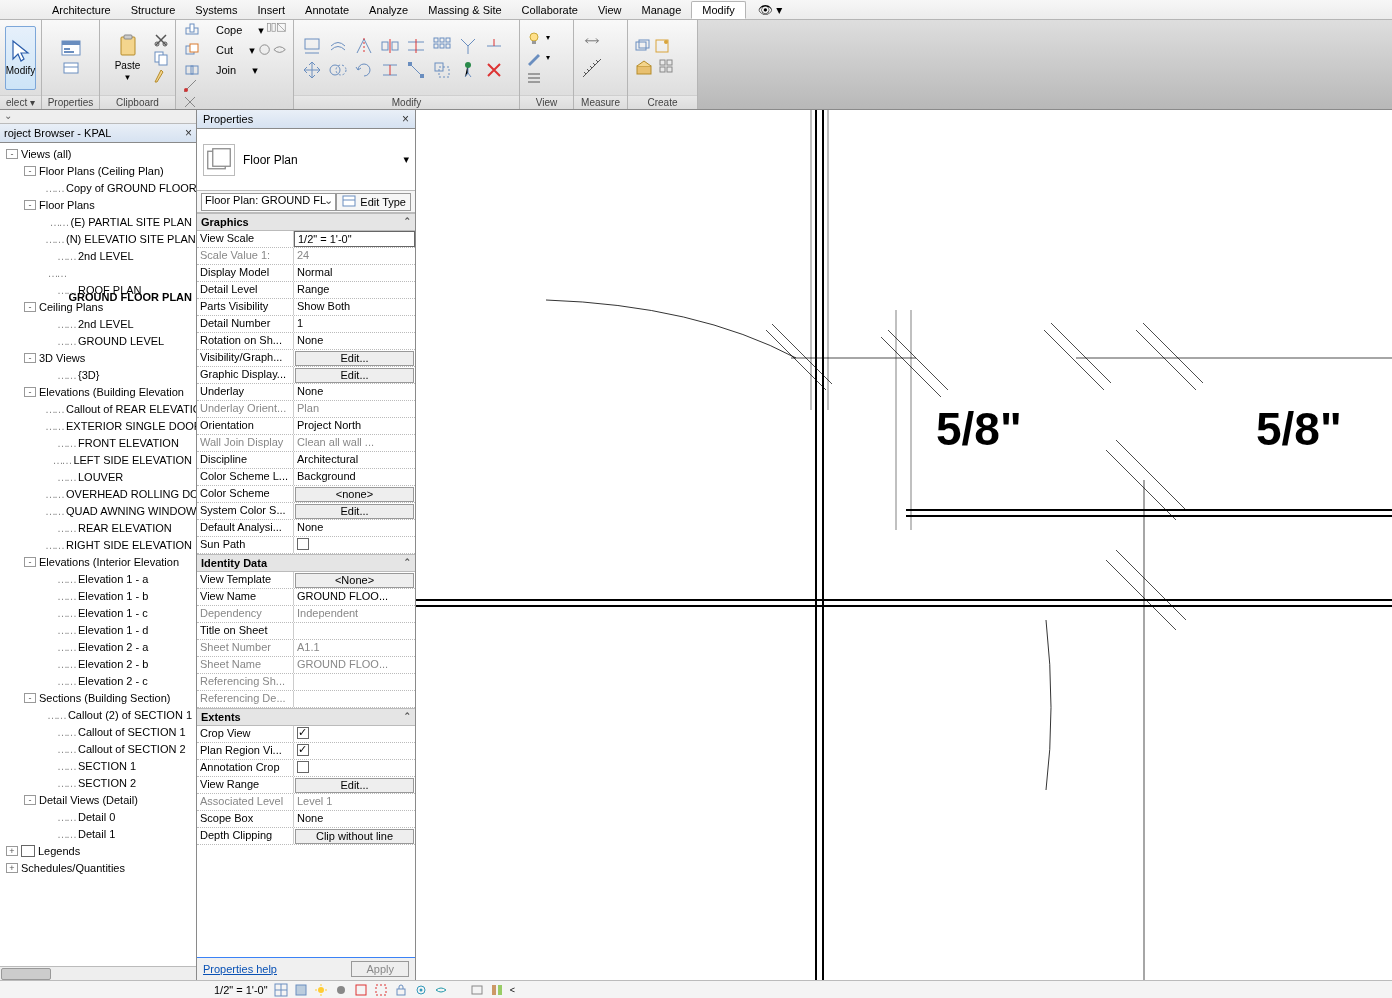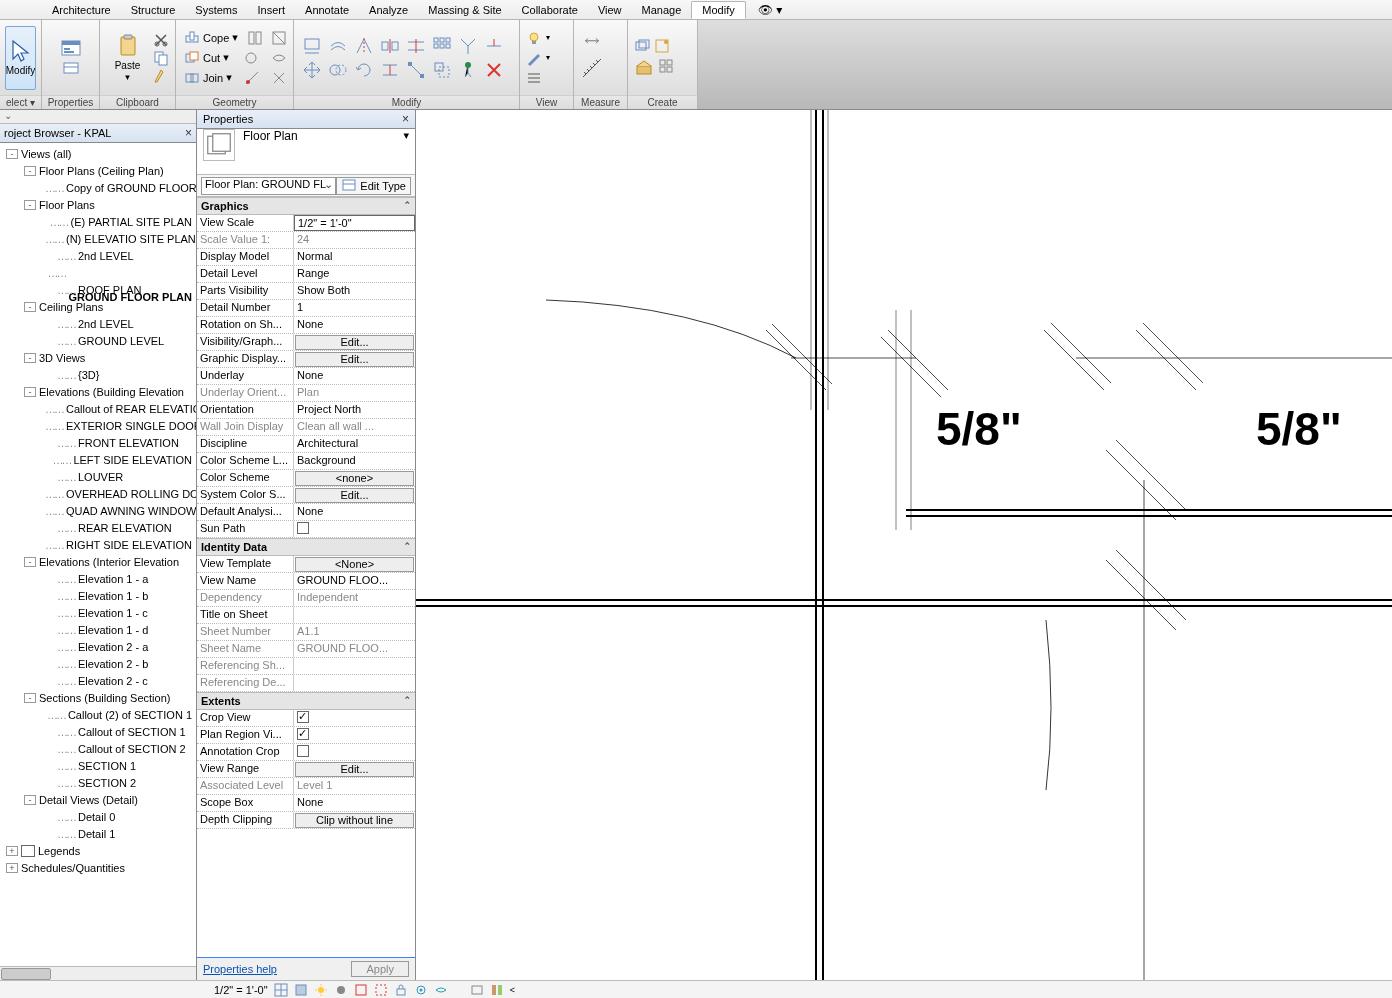--- a/index.html
+++ b/index.html
@@ -13,41 +13,41 @@
   .ribbon { display: flex; background: linear-gradient(#f9f9f9,#d9d9d9); border-bottom: 1px solid #8a8a8a; height: 90px; }
   .ribbon-panel { border-right: 1px solid #b5b5b5; display: flex; flex-direction: column; }
   .panel-body { flex: 1; display: flex; align-items: center; padding: 2px 6px; gap: 4px; }
   .panel-label { text-align: center; font-size: 10px; color: #444; background: linear-gradient(#e8e8e8,#dcdcdc); border-top: 1px solid #cfcfcf; padding: 1px 4px; white-space: nowrap; }
   .big-btn { display: flex; flex-direction: column; align-items: center; justify-content: center; width: 46px; height: 64px; border: 1px solid transparent; border-radius: 2px; font-size: 10px; gap: 2px; }
   .big-btn.sel { background: linear-gradient(#e6f0fb,#cde4f7); border-color: #7da7d9; }
   .icon24 { width: 24px; height: 24px; display: inline-block; }
   .icon16 { width: 16px; height: 16px; display: inline-block; }
   .mini-grid { display:flex; flex-direction:column; gap:2px;}
   .tool-row{display:flex; gap:4px; align-items:center;}
-  .geom-row .itm{display:flex;align-items:center;gap:3px;font-size:11px;height:16px;padding:0 2px;}
+  .geom-row .itm{display:flex;align-items:center;gap:16px;font-size:11px;height:16px;padding:0 2px;}
   .geom-col{display:flex;flex-direction:column;gap:4px;}
   .modify-grid{display:grid; grid-template-columns:repeat(8,24px); grid-auto-rows:22px; gap:2px; align-items:center; justify-items:center;}
   .mi{width:20px;height:20px; display:flex;align-items:center;justify-content:center;}
   
   .workarea { display:flex; height: calc(998px - 20px - 90px - 18px); }
   
   .browser { width: 197px; border-right:1px solid #8a8a8a; display:flex; flex-direction:column; background:#fff;}
   .browser-title{background:linear-gradient(#e9eff7,#d6e2f1); border-bottom:1px solid #8a8a8a; padding:2px 4px; font-size:11px; display:flex; justify-content:space-between; align-items:center;}
   .tree{flex:1; overflow:auto; font-size:11px; padding:2px 0 2px 2px;}
   .tree-row{display:flex; align-items:center; height:17px; white-space:nowrap; padding-right:4px;}
   .exp{width:12px; text-align:center; color:#555; font-size:9px; border:1px solid #999; height:10px; line-height:8px; margin-right:3px; background:#fff;}
   .noexp{width:12px; margin-right:3px;}
   .dots{color:#888; margin:0 3px 0 0; letter-spacing:-2px;}
   .bold{font-weight:bold;margin-top:48px;}
   .browser-scroll{height:14px; background:#eee; border-top:1px solid #bbb; display:flex;}
   .browser-scroll .thumb{width:50px;height:12px;background:#ccc;margin:1px;border:1px solid #999;border-radius:2px;}
   
   .props { width: 219px; border-right:1px solid #8a8a8a; display:flex; flex-direction:column; background:#f0f0f0;}
   .props-title{background:linear-gradient(#e9eff7,#d6e2f1); border-bottom:1px solid #8a8a8a; padding:2px 6px; font-size:11px; display:flex; justify-content:space-between; align-items:center;}
-  .type-sel{display:flex; background:#fff; height:46px; border-bottom:1px solid #bbb; gap:8px; padding:0 6px;}
+  .type-sel{display:flex; align-items:center; background:#fff; height:62px; border-bottom:1px solid #bbb; gap:8px; padding:0 6px;}
   .type-sel .tico{width:32px;height:32px;border:1px solid #bbb; background:#fff; display:flex;align-items:center;justify-content:center;}
   .type-row{display:flex; align-items:center; background:#f6f6f6; border-bottom:1px solid #bbb; height:22px; padding:0 4px; }
   .type-row .combo{flex:1; background:#fff; border:1px solid #999; height:18px; font-size:11px; padding:0 14px 0 3px; position:relative; overflow:hidden; white-space:nowrap;}
   .type-row .combo::after{content:"⌄"; position:absolute; right:2px; top:0; font-size:11px; color:#444;}
   .type-row .editbtn{display:flex;align-items:center; gap:3px; border:1px solid #999; background:#f6f6f6; height:18px; padding:0 4px; font-size:11px;}
   .grid{flex:1; overflow:auto; background:#fff;}
   .cat{background:#e5e5e5; font-weight:bold; font-size:11px; padding:2px 4px; display:flex; justify-content:space-between; border-top:1px solid #bbb; border-bottom:1px solid #bbb;}
   .cat .chev{font-size:9px;color:#555;}
   .prow{display:flex; height:17px; font-size:11px; border-bottom:1px dotted #bbb;justify-content:center;}
   .prow .pl{width:97px; padding:1px 3px; overflow:hidden; white-space:nowrap; text-overflow:ellipsis; border-right:1px solid #ccc;}
@@ -196,21 +196,21 @@
               <svg viewBox="0 0 16 16">
                 <circle cx="8" cy="8" r="5" fill="none" stroke="#888"></circle>
               </svg>
             </span>
           <span class="icon16">
               <svg viewBox="0 0 16 16">
                 <path d="M2 8 Q8 2 14 8 Q8 14 2 8" fill="none" stroke="#888"></path>
               </svg>
             </span>
         </div>
-        <div class="geom-row" style="display:flex; justify-content:space-between;">
+        <div class="geom-row" style="display:flex; justify-content:space-between;flex-direction:column;">
           <div class="itm"><span class="icon16">
                 <svg viewBox="0 0 16 16">
                   <rect x="2" y="4" width="7" height="8" fill="none" stroke="#6a8ebf"></rect>
                   <rect x="7" y="4" width="7" height="8" fill="none" stroke="#6a8ebf"></rect>
                 </svg>
               </span><span>Join</span> ▾</div>
           <span class="icon16">
               <svg viewBox="0 0 16 16">
                 <path d="M2 14 L14 2" stroke="#888"></path>
                 <circle cx="4" cy="12" r="2" fill="#c33"></circle>

